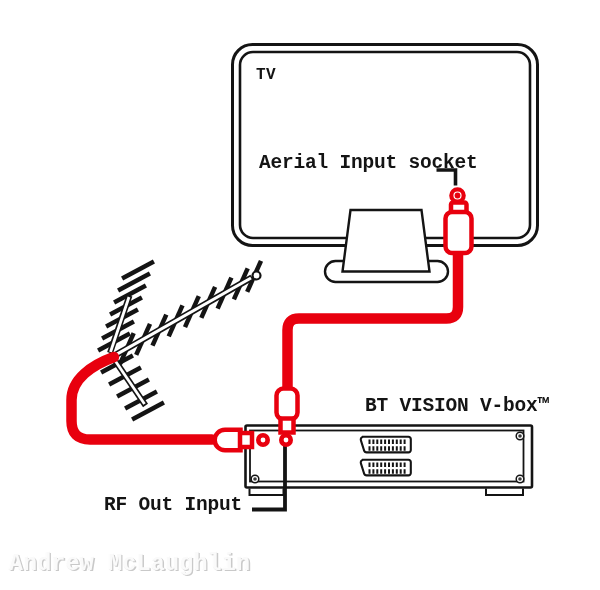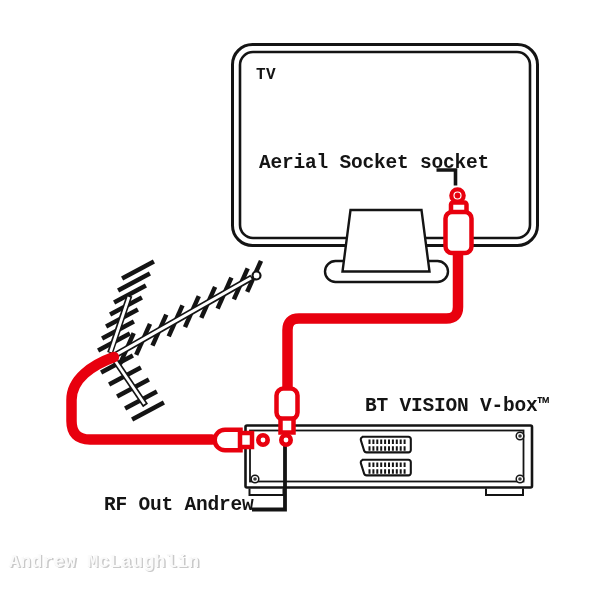--- a/index.html
+++ b/index.html
@@ -16,21 +16,21 @@
   .stage svg{position:absolute;left:0;top:0;}
   .lbl{
     position:absolute;font-weight:bold;color:var(--line-ink);
     white-space:nowrap;line-height:1;
   }
   .lbl-tv{left:256px;top:67px;font-size:16px;letter-spacing:.3px;}
   .lbl-aerial{left:259px;top:154px;font-size:19.5px;letter-spacing:-.2px;}
   .lbl-box{left:365px;top:397px;font-size:19.5px;letter-spacing:-.2px;}
   .lbl-rf{left:104px;top:496px;font-size:19.5px;letter-spacing:-.2px;}
   .lbl-watermark{
-    left:9px;top:553px;font-size:18px;font-weight:600;letter-spacing:.4px;
+    left:9px;top:553px;font-size:23px;font-weight:600;letter-spacing:.4px;
     color:#fafafa;
     text-shadow:1.4px 1.4px 0 var(--watermark-gray), -0.6px -0.6px 0 #ffffff, 0 0 1px #d9d9d9;
   }
   
   .ink-line{stroke:var(--line-ink);fill:none;}
   .ink-shape{stroke:var(--line-ink);fill:var(--background);}
   .white-core{stroke:var(--background);fill:none;}
   .teeth line{stroke:var(--line-ink);stroke-width:4.5;}
   .red-cable{stroke:var(--cable-red);fill:none;stroke-linecap:round;}
   .red-plug{stroke:var(--cable-red);fill:var(--background);}
@@ -142,17 +142,17 @@
       <rect class="red-plug" stroke-width="4.5" x="451" y="202.5" width="15.5" height="11.5" rx="2"></rect>
       <rect class="red-plug" stroke-width="4.5" x="445.5" y="212" width="26" height="41" rx="6.5"></rect>
     </g>
     <g>
       <circle class="red-ring" cx="457.5" cy="195.5" r="6.2" stroke-width="4.2"></circle>
       <circle class="red-dot" cx="457.5" cy="195.5" r="2.9"></circle>
     </g>
   </svg>
 
   <div class="lbl lbl-tv">TV</div>
-  <div class="lbl lbl-aerial">Aerial Socket socket</div>
+  <div class="lbl lbl-aerial">Aerial Input socket</div>
   <div class="lbl lbl-box">BT VISION V-box™</div>
-  <div class="lbl lbl-rf">RF Out Andrew</div>
+  <div class="lbl lbl-rf">RF Out Input</div>
   <div class="lbl lbl-watermark">Andrew McLaughlin</div>
 </div>
 
 </body></html>

